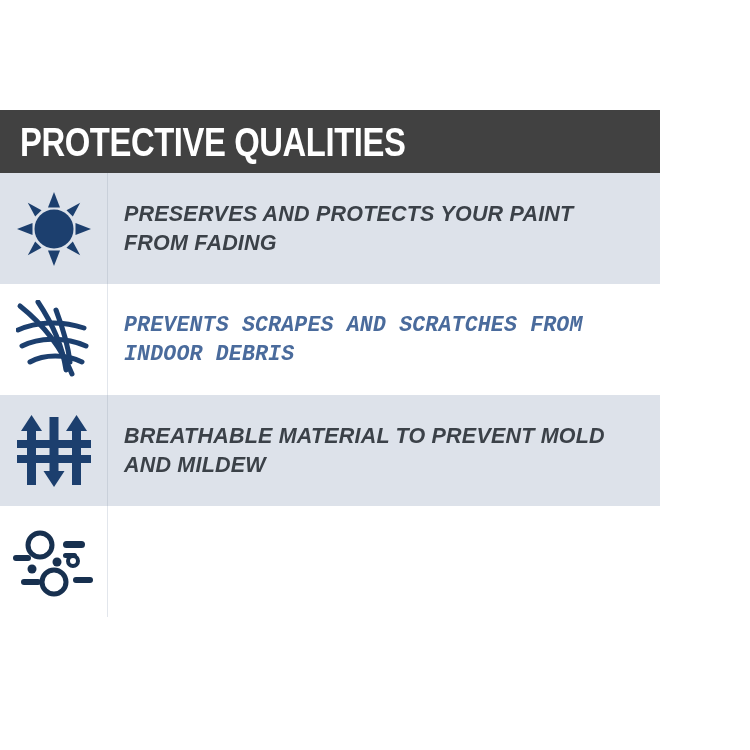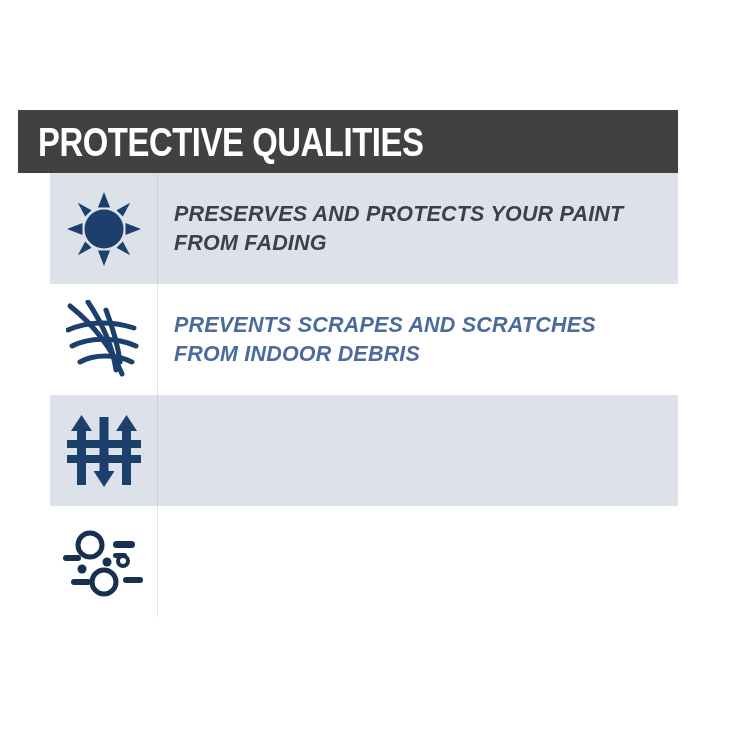--- a/index.html
+++ b/index.html
@@ -14,21 +14,21 @@
     overflow: hidden;
   }
   .page {
     position: relative;
     width: 750px;
     height: 750px;
     background: #ffffff;
   }
   .feature-table {
     position: absolute;
-    left: 18px;
+    left: 0;
     top: 110px;
     width: 660px;
   }
   
   .table-header {
     background: #414141;
     height: 63px;
     display: flex;
     align-items: center;
     padding: 0 20px;
@@ -44,21 +44,20 @@
     transform: scaleX(0.82);
     transform-origin: left center;
     white-space: nowrap;
   }
   
   .row {
     display: flex;
     align-items: stretch;
     height: 111px;
     box-sizing: border-box;
-    margin-left: 32px;
   }
   .row.shaded  { background: #dde2ea; }
   .row.plain   { background: #ffffff; }
 
   .icon-cell {
     width: 108px;
     flex: 0 0 108px;
     display: flex;
     align-items: center;
     justify-content: center;
@@ -76,21 +75,21 @@
   }
   .text-cell .label {
     font-size: 21.5px;
     font-weight: bold;
     font-style: italic;
     letter-spacing: 0.2px;
     line-height: 1.33;
     text-transform: uppercase;
   }
   .text-dark { color: #3b4148; }
-  .text-blue { color: #4a6b9c; }
+  .text-blue { color: #4a6b9c; font-family: Liberation Mono, monospace; }
 
   svg { display: block; }
 </style>
 </head>
 <body>
 
 <div class="page">
 
   <div class="feature-table">
 
@@ -155,20 +154,23 @@
 
               <rect x="56" y="14" width="9" height="58"></rect>
               <polygon points="60.5,2 71,18 50,18"></polygon>
 
               <rect x="1" y="27" width="74" height="8"></rect>
               <rect x="1" y="42" width="74" height="8"></rect>
             </g>
           </svg>
         </span>
       </div>
+      <div class="text-cell">
+        <div class="label text-dark">BREATHABLE MATERIAL TO PREVENT MOLD AND MILDEW</div>
+      </div>
     </div>
 
     <div class="row plain">
       <div class="icon-cell">
         <span>
           <svg width="86" height="70" viewBox="0 0 86 70" aria-hidden="true">
             <g fill="#17304f">
 
               <circle cx="29" cy="18" r="12" fill="none" stroke="#17304f" stroke-width="5"></circle>
 

